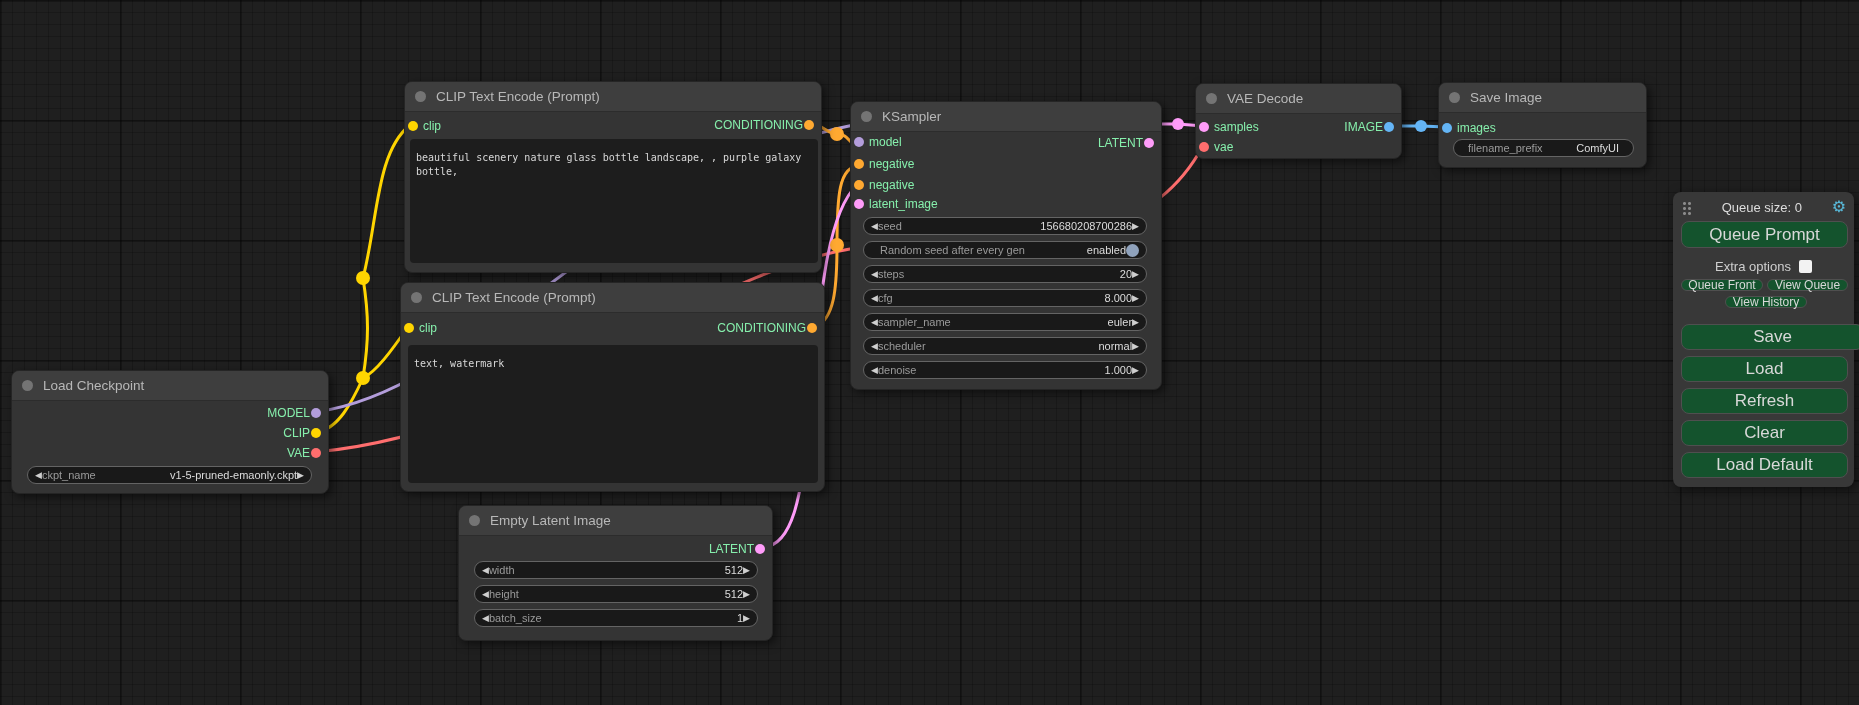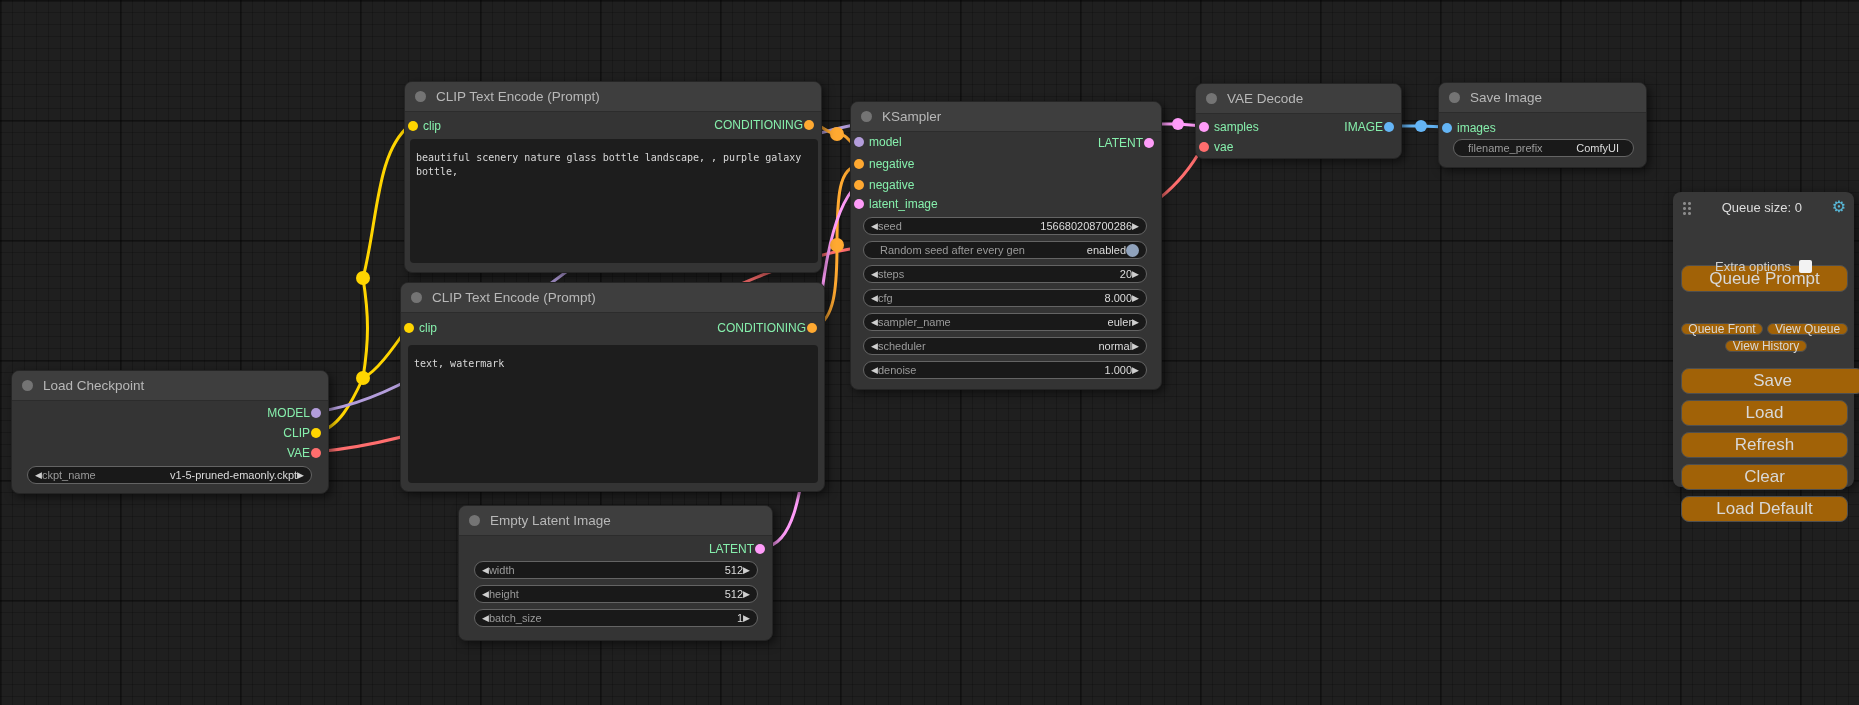--- a/index.html
+++ b/index.html
@@ -57,23 +57,23 @@
   }
   .qheader{position:absolute;left:8px;right:8px;top:6px;height:18px;display:flex;align-items:center;}
   .qsize{flex:1;text-align:center;color:#dddddd;font-size:13px;}
   .drag-dots{
     width:11px;height:15px;flex:none;
     background-image:radial-gradient(circle,#8a8a8a 1.3px,transparent 1.6px);
     background-size:5px 5px;background-position:1px 1px;
   }
   .gear{flex:none;font-size:16px;line-height:1;cursor:pointer;}
   .qbtn{
-    position:absolute;background:#a16207;border:1px solid #4f4f4f;border-radius:8px;
+    position:absolute;background:#14532d;border:1px solid #4f4f4f;border-radius:8px;
     color:#d8d8d8;display:flex;align-items:center;justify-content:center;
-    box-sizing:border-box;cursor:pointer;white-space:nowrap;margin-top:44px;
+    box-sizing:border-box;cursor:pointer;white-space:nowrap;
   }
   .qbtn.big{font-size:17px;}
   .qbtn.small{font-size:12px;border-radius:9px;}
   .extra-row{position:absolute;left:0;right:0;display:flex;align-items:center;justify-content:center;gap:8px;}
   .extra-label{color:#cfcfcf;font-size:13px;}
   .checkbox{width:13px;height:13px;background:#f2f2f2;border-radius:2px;}
 </style>
 </head>
 <body>
 

